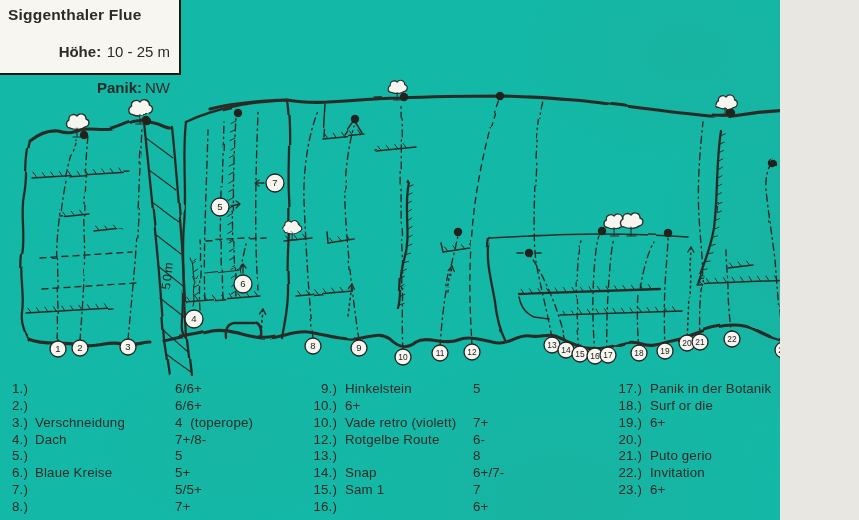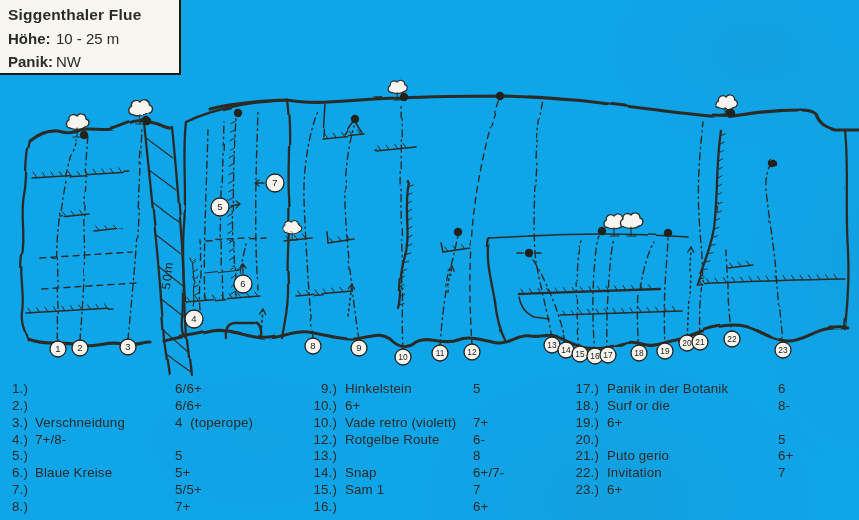--- a/index.html
+++ b/index.html
@@ -1,44 +1,44 @@
 <!DOCTYPE html>
 <html><head>
 <meta charset="utf-8">
 <style>
   html,body{margin:0;padding:0;background:#e8e7e2;}
-  .page{position:relative;width:859px;height:520px;background:#0ea5e9;overflow:hidden;
+  .page{position:relative;width:780px;height:520px;background:#14b8a6;overflow:hidden;
         font-family:"Liberation Sans",sans-serif;color:#2b2b28;}
   .page::before{content:"";position:absolute;inset:0;pointer-events:none;
     background:
       radial-gradient(240px 160px at 88% 10%, rgba(90,88,78,.055), transparent 70%),
       radial-gradient(320px 220px at 72% 96%, rgba(90,88,78,.06), transparent 70%),
       radial-gradient(180px 320px at 100% 50%, rgba(90,88,78,.05), transparent 70%),
       radial-gradient(200px 120px at 30% 85%, rgba(90,88,78,.035), transparent 70%);}
   .hdr{position:absolute;left:-3px;top:-3px;width:184px;height:78px;box-sizing:border-box;
        border:2.5px solid #181813;background:#f7f6f1;padding:7px 9px;z-index:3;}
   .hdr .t{font-size:15.5px;font-weight:bold;letter-spacing:.2px;}
-  .hdr .row{display:flex;font-size:15px;margin-top:6px;}
+  .hdr .row{display:flex;font-size:15px;margin-top:19px;justify-content:flex-end;}
   .hdr .lab{font-weight:bold;width:48px;}
   svg#topo{position:absolute;left:0;top:0;z-index:1;}
   #topo path,#topo line,#topo circle.o{fill:none;stroke:#2c2c28;stroke-linecap:round;stroke-linejoin:round;}
   #topo .solid1{stroke-width:1.5;}
   #topo .solid2{stroke-width:2.3;}
   #topo .solid3{stroke-width:3.1;}
   #topo .route{stroke-width:1.4;stroke-dasharray:7 4 1.5 4;}
   #topo .dash{stroke-width:1.4;stroke-dasharray:6 5;}
   #topo .dotted{stroke-width:1.6;stroke-dasharray:1.6 3.8;}
   #topo .thin{stroke-width:1.1;}
   #topo .fillink{fill:#23231f;stroke:none;}
   #topo .cloud{fill:#f6f5f0;stroke:#2c2c28;stroke-width:1.3;}
   #topo text{font-family:"Liberation Sans",sans-serif;fill:#22221f;stroke:none;}
   .scale-text{font-size:12.5px;letter-spacing:1.5px;}
   .marker circle{fill:#f6f5f0;stroke:#23231f;stroke-width:1.3;}
   .legend-col{position:absolute;top:381px;z-index:2;}
-  .c1{left:4px;}  .c2{left:300px;}  .c3{left:564px;}
+  .c1{left:4px;}  .c2{left:300px;}  .c3{left:607px;}
   .route-row{display:grid;line-height:16.87px;height:16.87px;font-size:13.3px;letter-spacing:.15px;}
   .c1 .route-row{grid-template-columns:24px 133px auto;column-gap:7px;}
   .c2 .route-row{grid-template-columns:37px 120px auto;column-gap:8px;}
   .c3 .route-row{grid-template-columns:35px 163px auto;column-gap:8px;}
   .rnum{text-align:right;}
   .rgrade{white-space:pre;}
 </style>
 </head>
 <body>
 
@@ -485,20 +485,21 @@
     </div>
 
     <div class="route-row">
       <span class="rnum">3.)</span>
       <span class="rname">Verschneidung</span>
       <span class="rgrade">4  (toperope)</span>
     </div>
 
     <div class="route-row">
       <span class="rnum">4.)</span>
+      <span class="rname">Dach</span>
       <span class="rgrade">7+/8-</span>
     </div>
 
     <div class="route-row">
       <span class="rnum">5.)</span>
       <span class="rname"></span>
       <span class="rgrade">5</span>
     </div>
 
     <div class="route-row">

